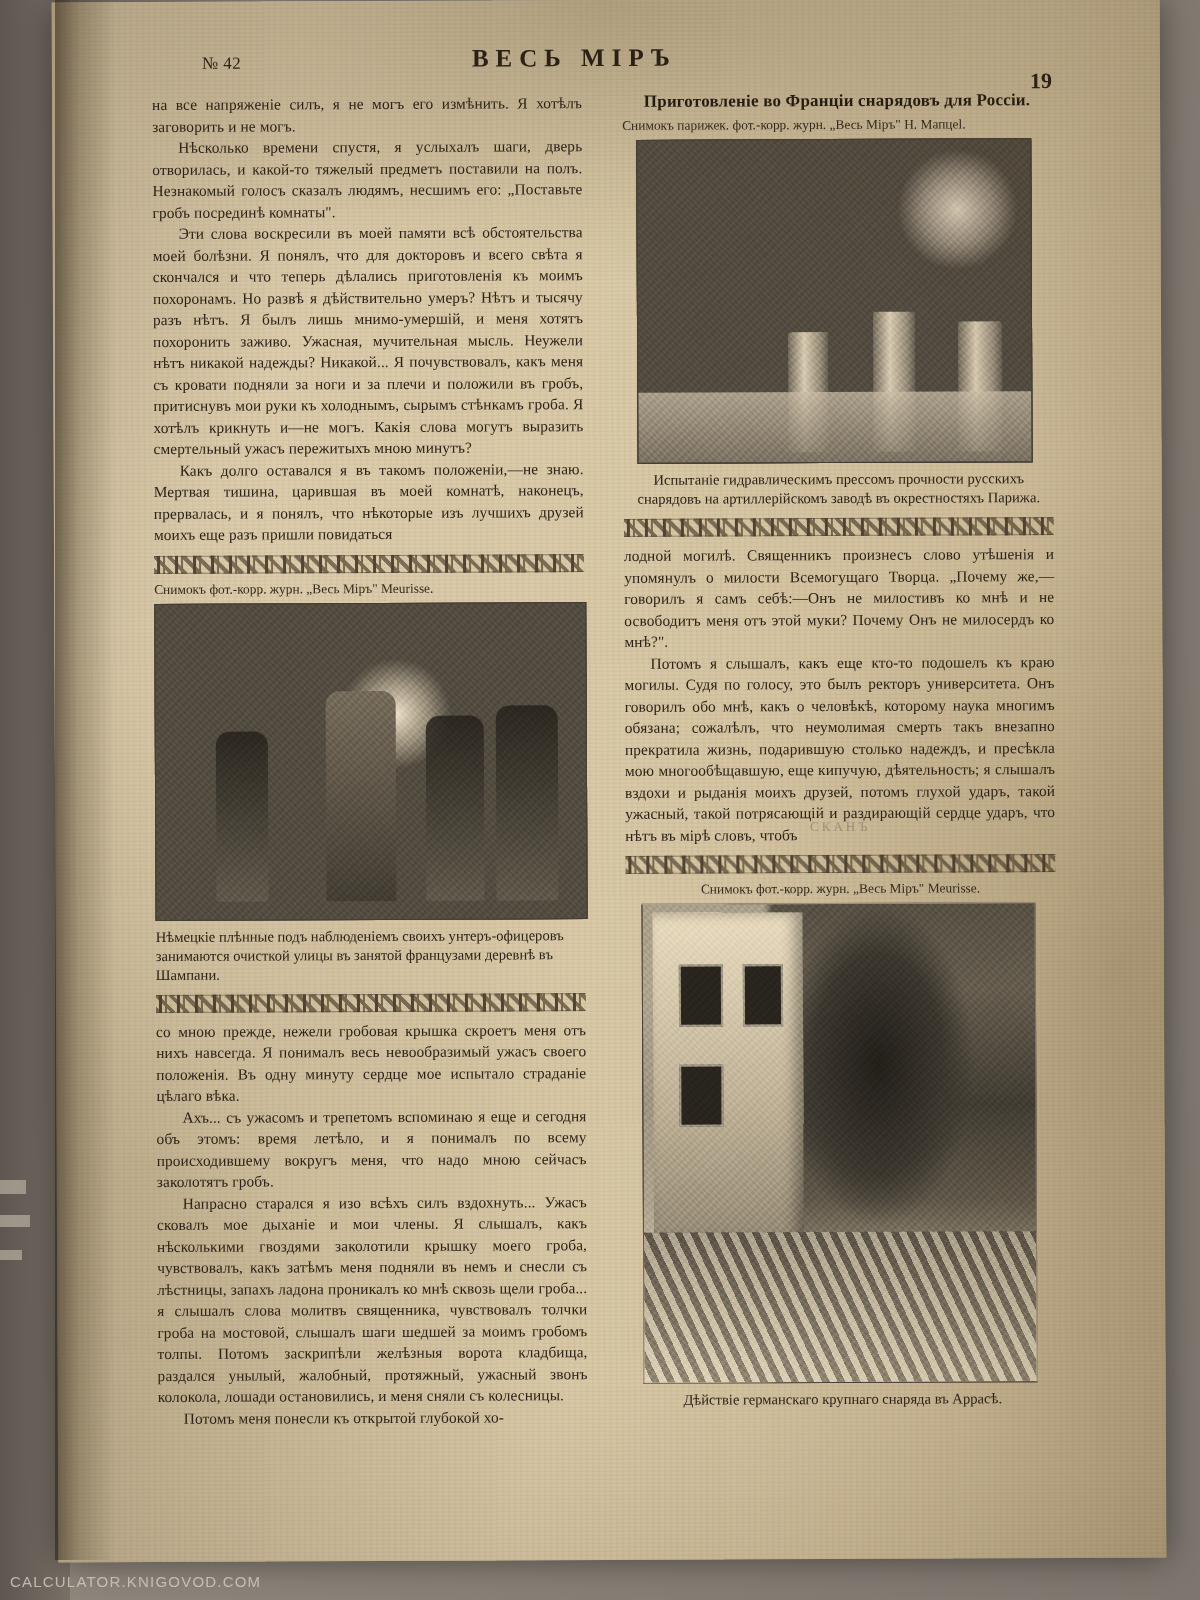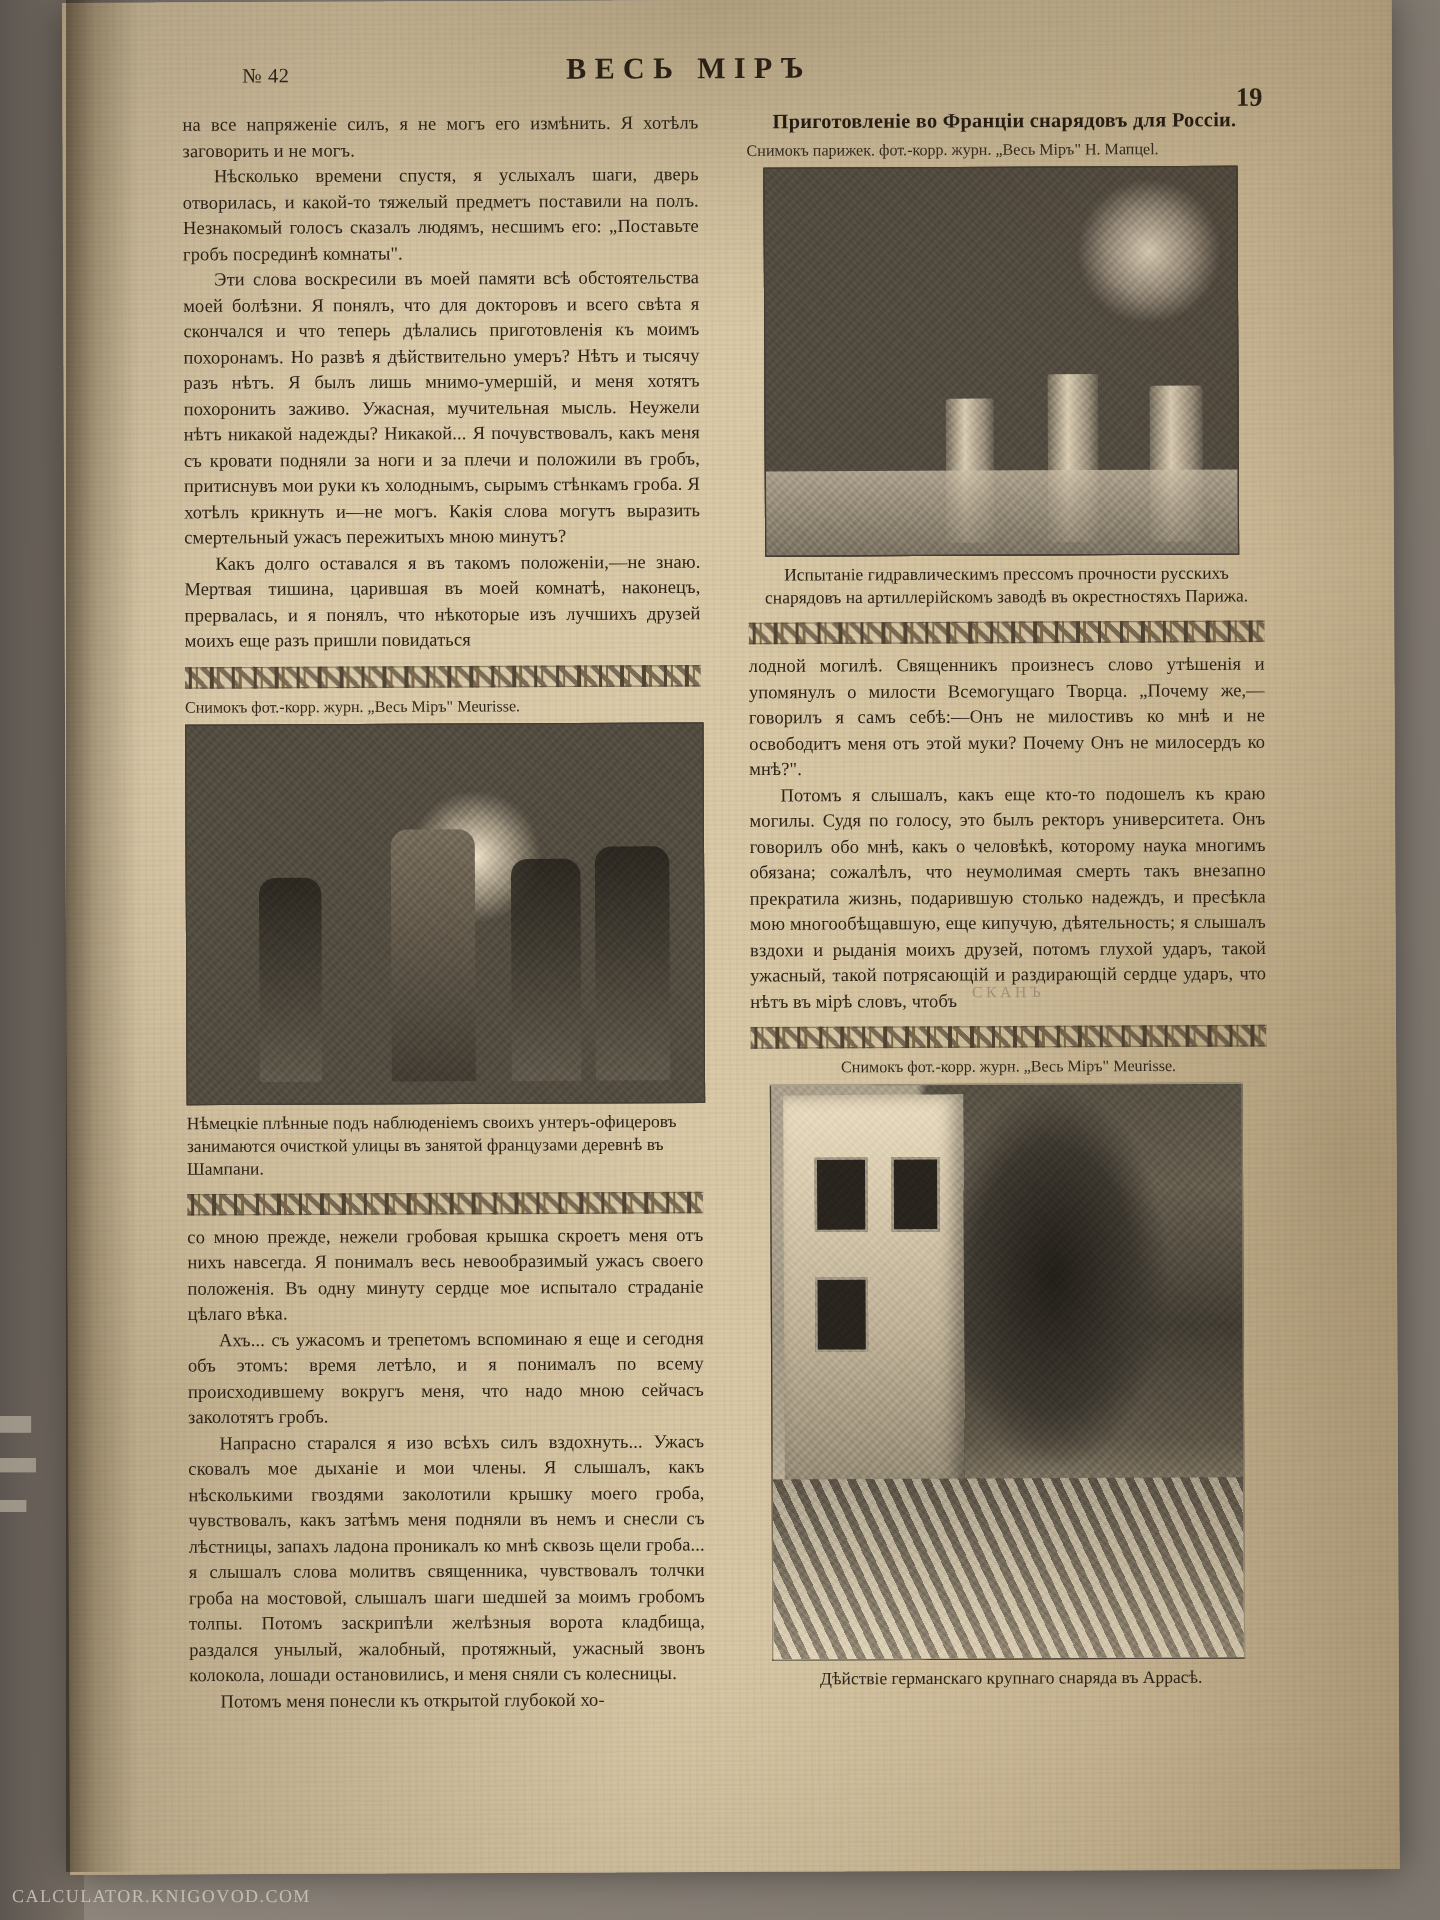--- a/index.html
+++ b/index.html
@@ -259,21 +259,21 @@
     font-size: 13px;
     letter-spacing: 3px;
     color: rgba(120,110,92,0.55);
     pointer-events:none;
   }
 
   
   #site-watermark {
     position: absolute;
     left: 10px; bottom: 10px;
-    font-family: Liberation Serif, serif;
+    font-family: Liberation Sans, sans-serif;
     font-size: 15px;
     letter-spacing: 1.2px;
     color: #cfc9c0;
     opacity: .85;
   }
 </style>
 </head>
 <body>
 
 <div id="scan">

